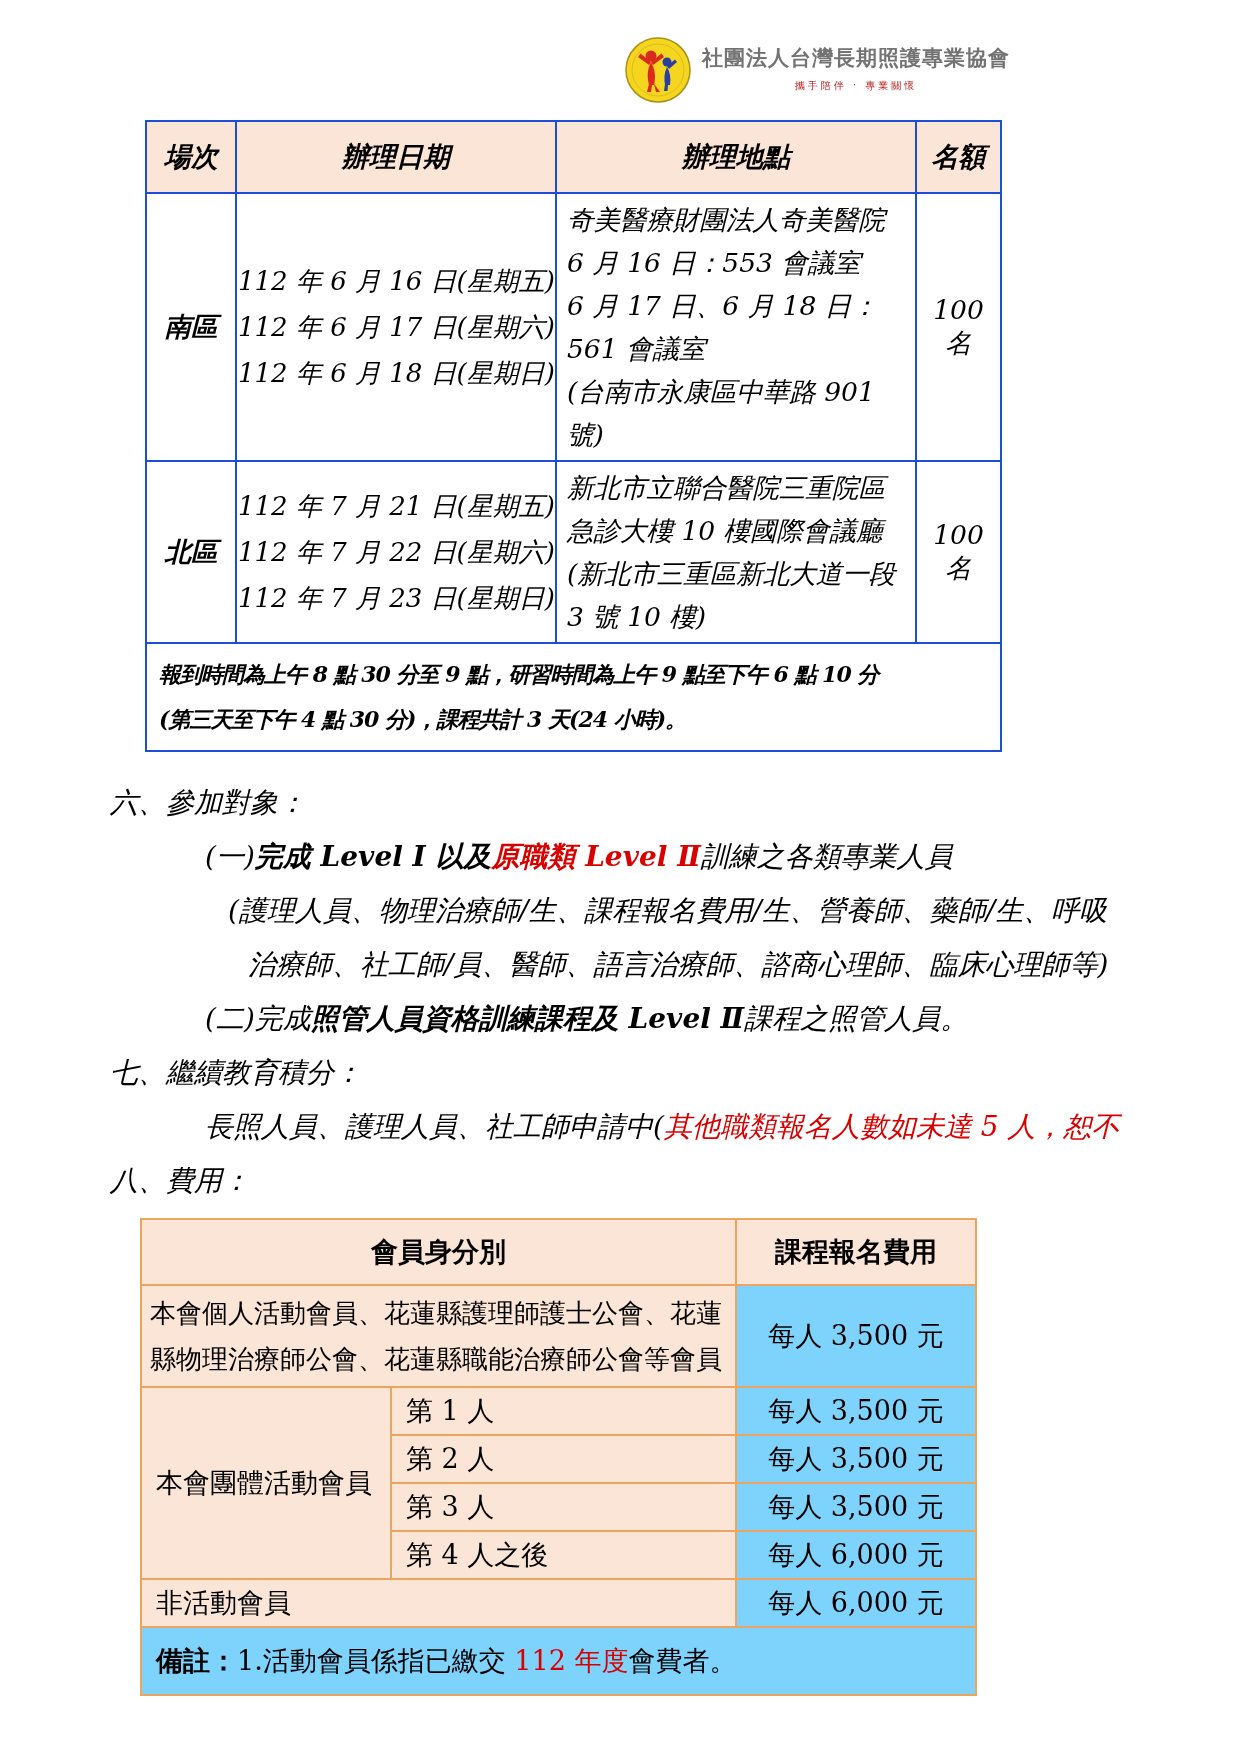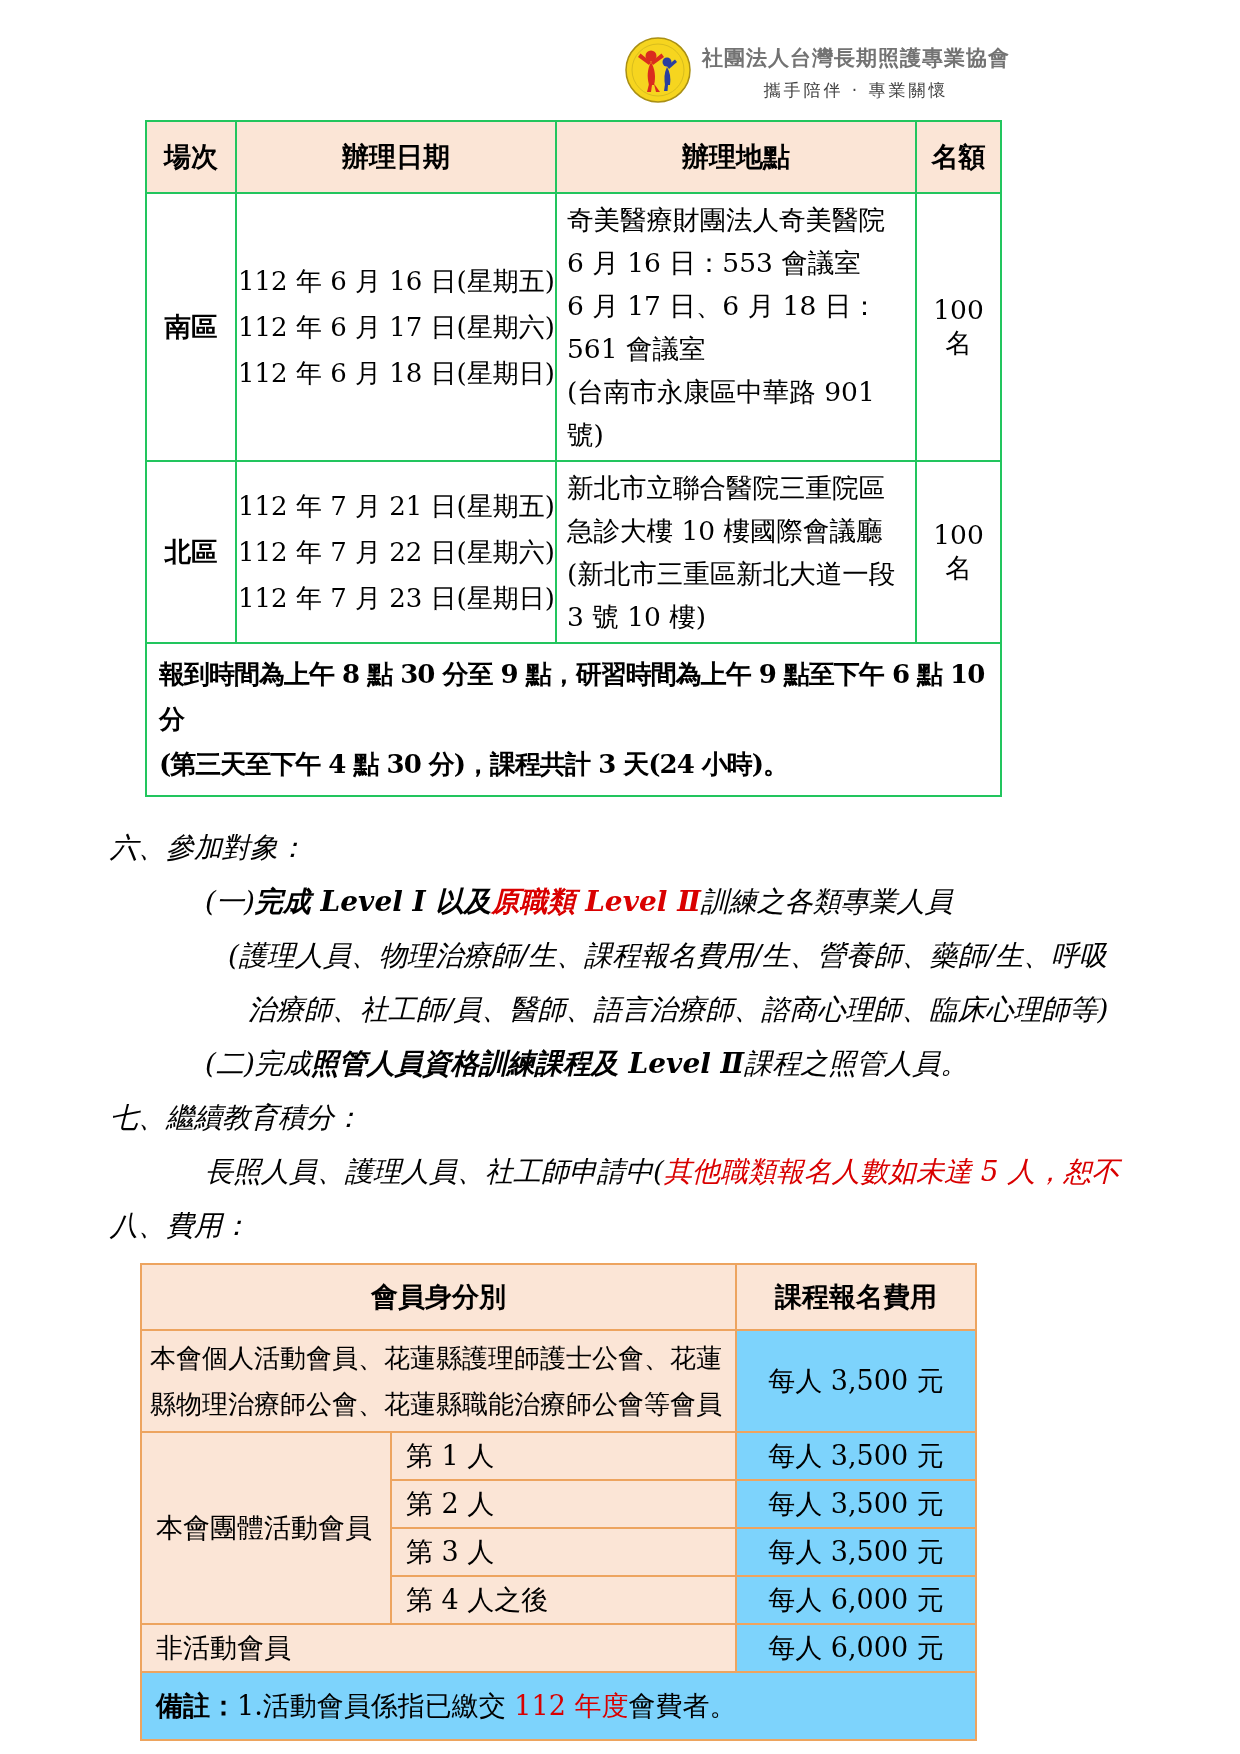--- a/index.html
+++ b/index.html
@@ -10,37 +10,37 @@
     font-family:"DejaVu Serif","Liberation Serif",serif;
   }
 
   
   .pagehead { display:flex; align-items:flex-start; justify-content:flex-end;
               padding:36px 230px 0 0; gap:10px; }
   .logo-wrap { width:68px; height:68px; flex:0 0 auto; }
   .org-block { padding-top:8px; text-align:center; }
   .org-name  { font-size:21px; font-weight:bold; color:#737373; letter-spacing:1px;
                font-family:"DejaVu Sans","Liberation Sans",sans-serif; }
-  .org-slogan{ font-size:17px; color:#404040; margin-top:7px; letter-spacing:3px;
+  .org-slogan{ font-size:10px; color:#b91c1c; margin-top:7px; letter-spacing:3px;
                font-family:"DejaVu Sans","Liberation Sans",sans-serif; }
 
   
   table { border-collapse:collapse; table-layout:fixed; }
   .schedule { width:855px; margin:16px 0 0 145px; }
-  .schedule th, .schedule td { border:2px solid #22c55e; }
+  .schedule th, .schedule td { border:2px solid #1d4ed8;font-style:italic; }
   .schedule th { background:#FBE5D6; font-size:27px; font-weight:bold; height:72px; text-align:center; }
   .schedule td { font-size:26.5px; vertical-align:middle; background:#fff; }
   tr.r1 { height:200px; }
   tr.r2 { height:180px; }
   td.session { font-weight:bold; text-align:center;margin-left:21px; }
   td.dates   { text-align:center; }
   .dates-inner { display:inline-block; text-align:left; line-height:46px; font-size:26px; white-space:nowrap; }
   td.loc { padding:4px 10px; line-height:43px; }
   td.quota { text-align:center; }
-  tr.noterow td { font-weight:bold; font-size:26px; letter-spacing:-1px;
+  tr.noterow td { font-weight:bold; font-size:22px; letter-spacing:-1px;
                   padding:8px 12px; line-height:45px; }
 
   
   .sections { margin-top:24px;font-style:italic; }
   .line { font-size:28px; line-height:54px; margin:0; }
   .sec { padding-left:110px; }
   .i1  { padding-left:205px; }
   .i2  { padding-left:228px; }
   .i3  { padding-left:248px; }
   .b   { font-weight:bold; }

